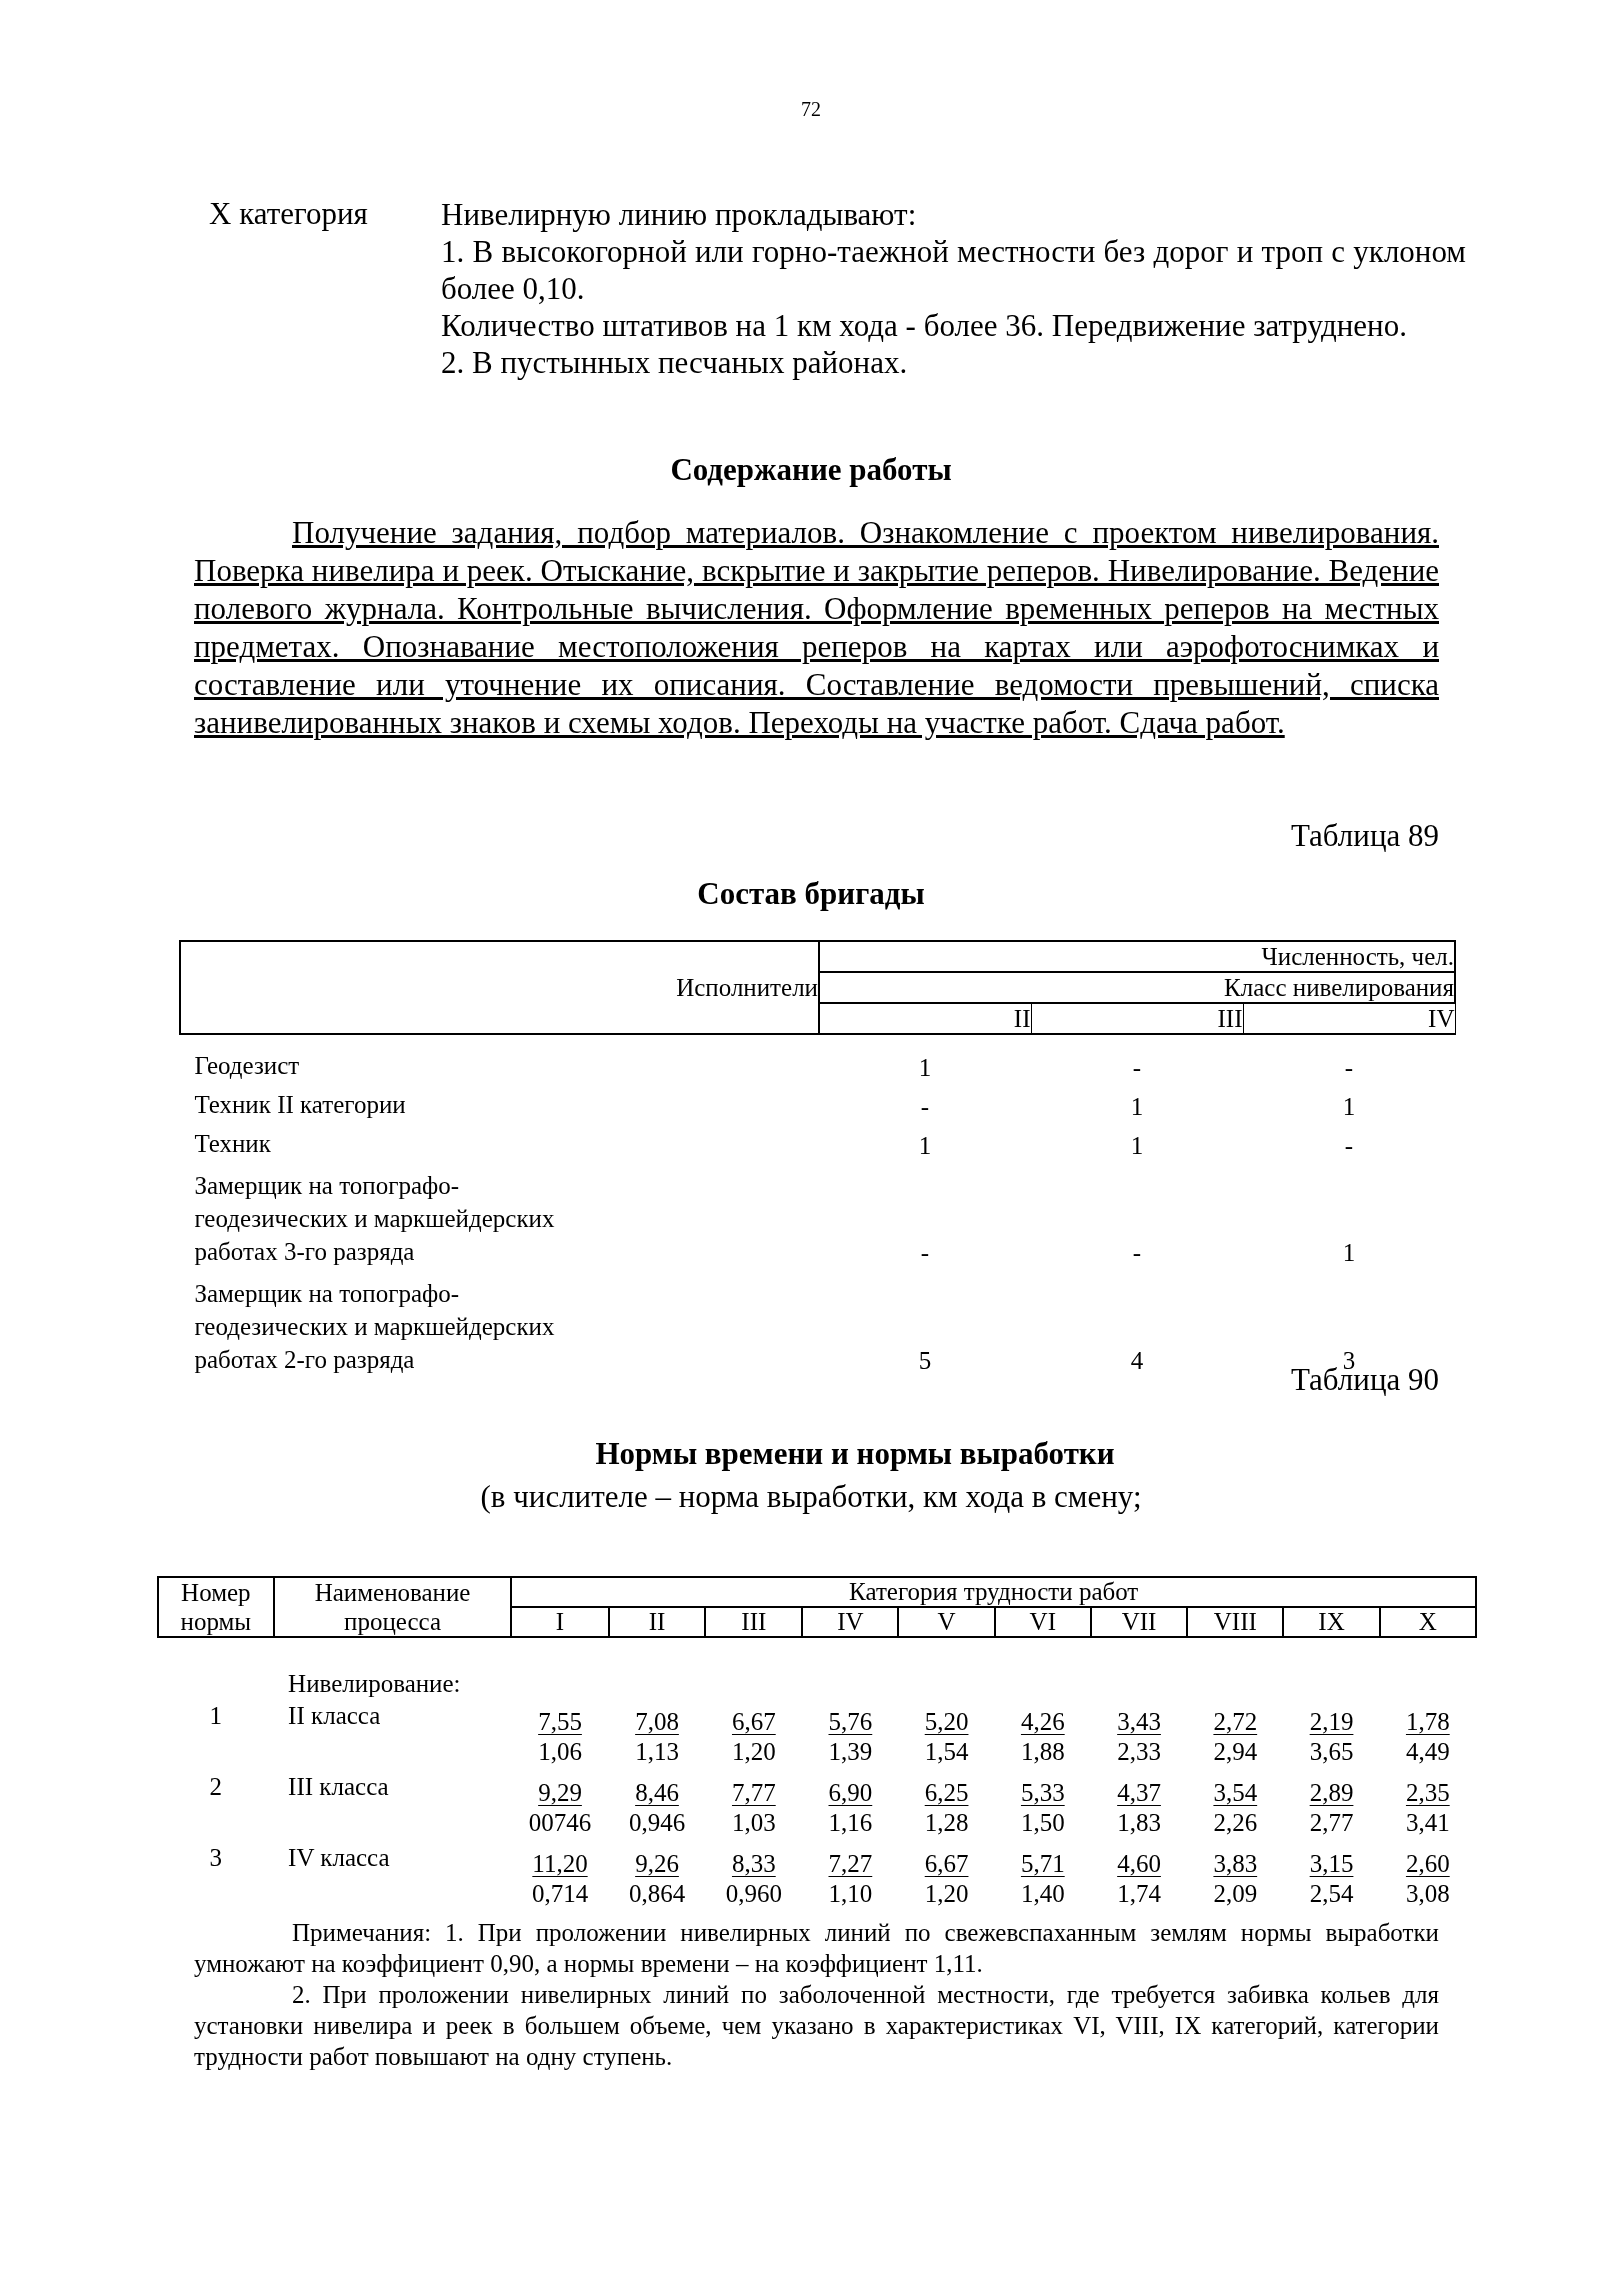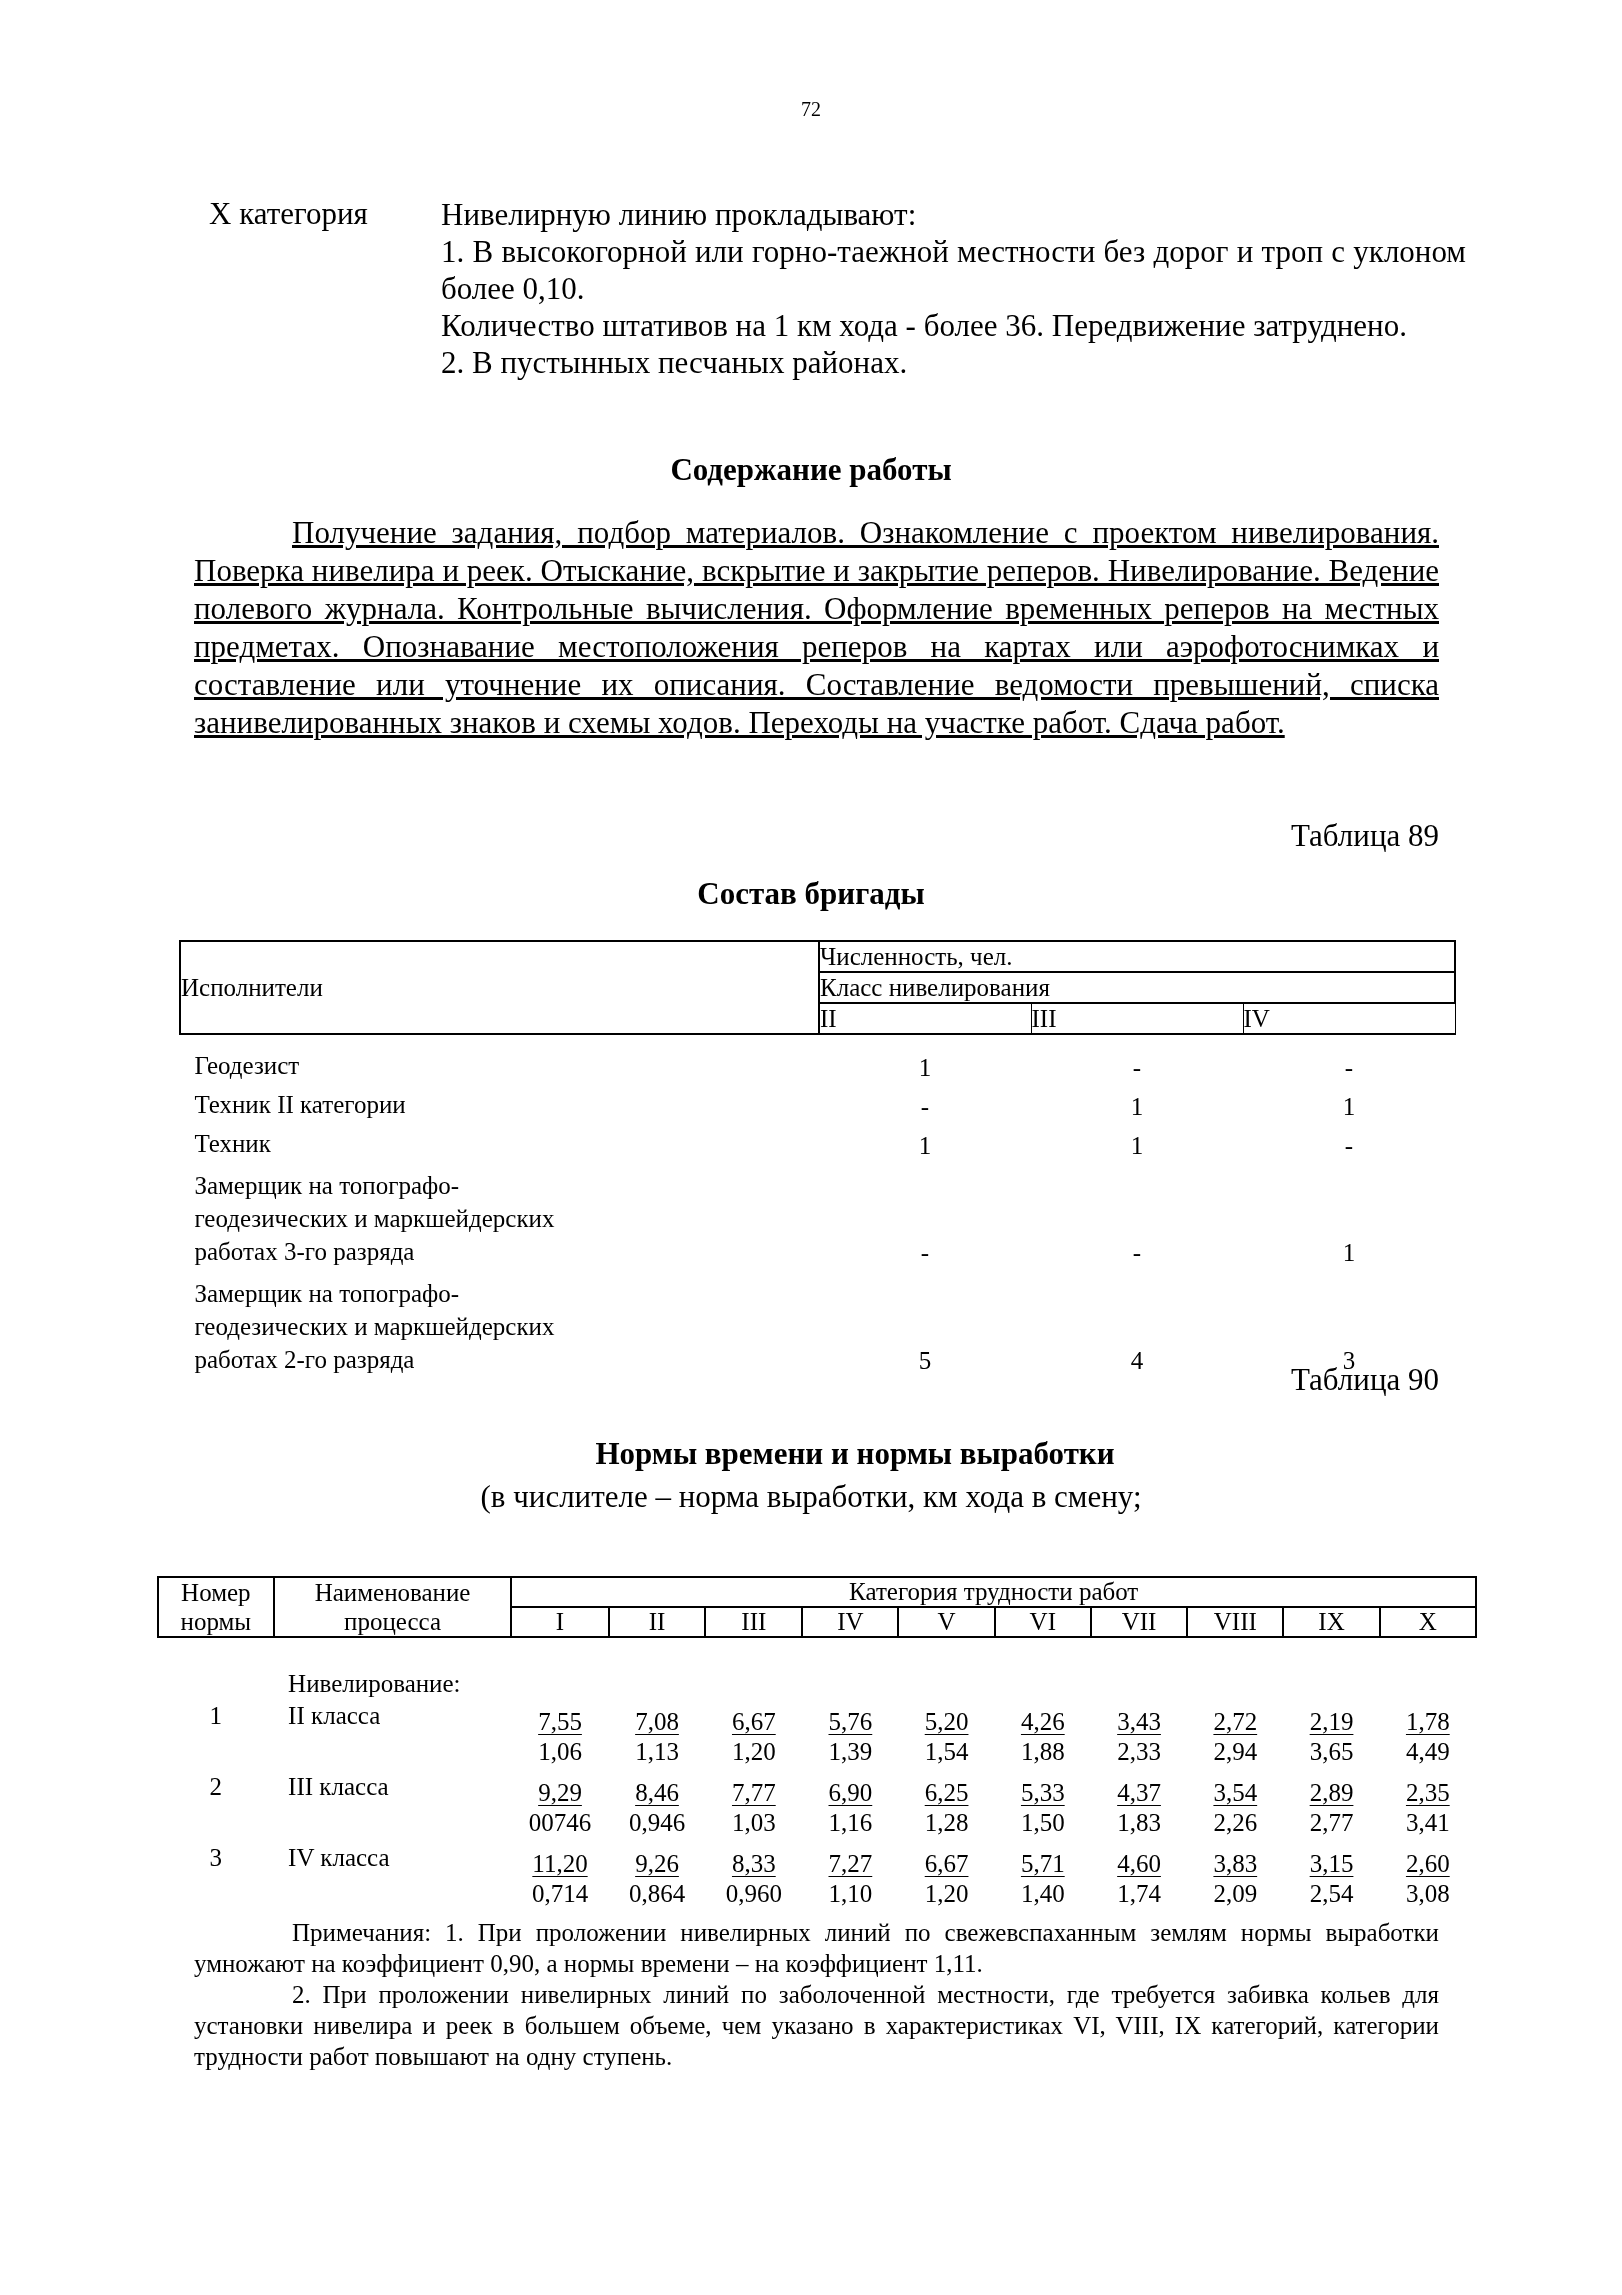--- a/index.html
+++ b/index.html
@@ -16,21 +16,21 @@
   .sec-title { left: 0; width: 1622px; top: 452px; }
   .work-text { left: 194px; top: 514px; width: 1245px; font-size: 31px; line-height: 38px; text-align: justify; text-decoration: underline; }
   .work-text p { margin: 0; text-indent: 98px; text-align: justify; }
   .tnum { font-size: 31px; right: 183px; }
   .t89-num { top: 818px; }
   .t89-title { left: 0; width: 1622px; top: 876px; }
 
   
   .t89 { left: 179px; top: 940px; width: 1277px; border-collapse: collapse; font-size: 25px; }
   .t89 td, .t89 th { font-weight: normal; padding: 0; }
-  .t89 .hd { border: 2.6px solid #000; text-align: left; height: 29px; line-height: 29px; }
+  .t89 .hd { border: 2.6px solid #000; text-align: right; height: 29px; line-height: 29px; }
   .t89 .hd-thin { border-left: 1.3px solid #000; border-right: 1.3px solid #000; }
   .t89 .row td { height: 39px; vertical-align: bottom; }
   .t89 .name { padding-left: 14.4px; line-height: 33px; }
   .t89 .val { text-align: center; width: 212px; }
 
   .t90-num { top: 1362px; margin-left: 44px; }
   .t90-title { left: 0; width: 1622px; top: 1436px; margin-left: 44px; }
   .t90-sub { left: 0; width: 1622px; top: 1478px; text-align: center; font-size: 31px; line-height: 38px; }
 
   

